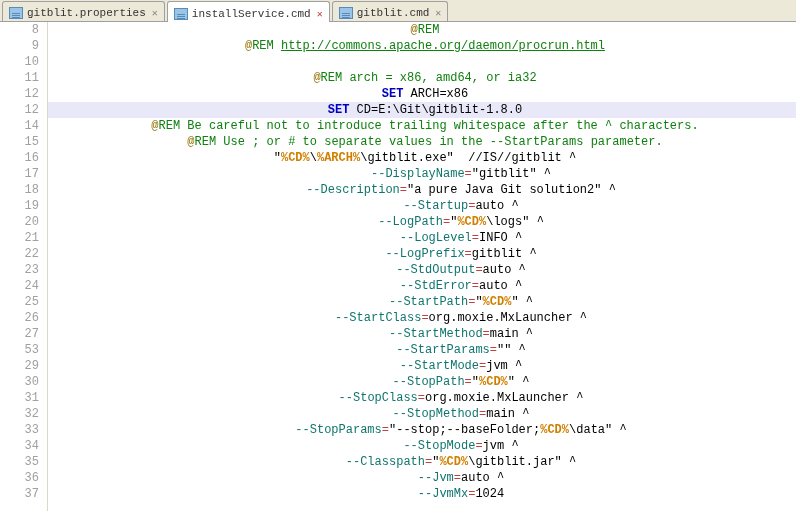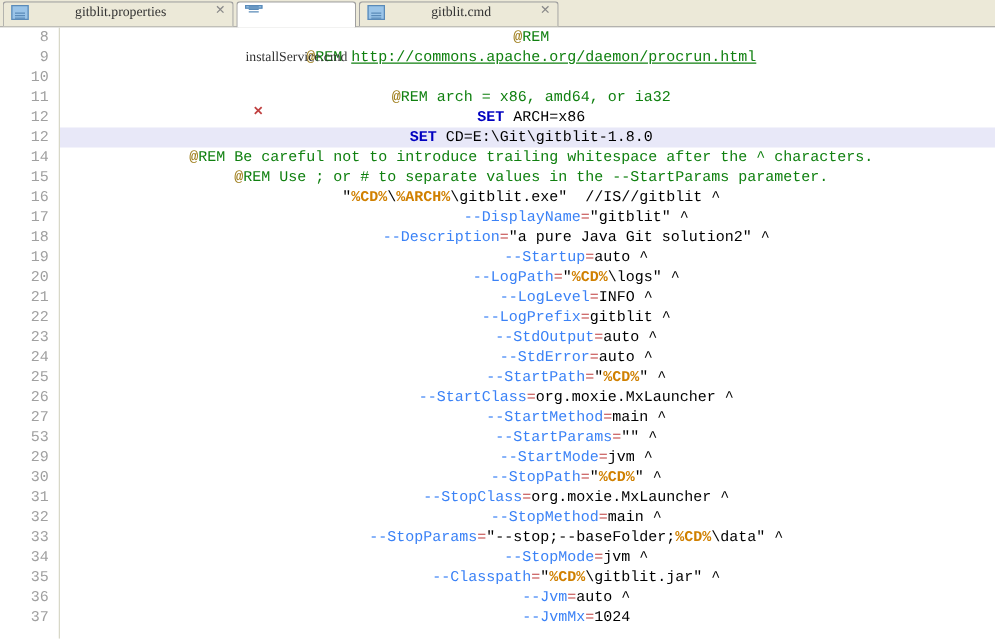--- a/index.html
+++ b/index.html
@@ -1,34 +1,34 @@
 <!DOCTYPE html>
 <html><head>
 <meta charset="utf-8">
 <style>
 * { margin: 0; padding: 0; box-sizing: border-box; }
 body { font-family: "Consolas", "Courier New", monospace; font-size: 12px; background: #fff; overflow: hidden; }
 .tabs { display: flex; background: #ece9d8; border-bottom: 1px solid #a0a0a0; height: 22px; align-items: flex-end; padding-left: 2px; }
-.tab { display: flex; align-items: flex-start; padding: 2px 6px; border: 1px solid #a0a0a0; border-bottom: none; background: #ece9d8; margin-right: 2px; border-radius: 3px 3px 0 0; cursor: pointer; font-family: Liberation Serif, serif; font-size: 11px; color: #333; height: 20px; gap: 33px; }
-.tab.active { background: #fff; height: 21px; position: relative; top: 1px; flex-direction: column; }
+.tab { display: flex; align-items: flex-end; padding: 2px 6px; border: 1px solid #a0a0a0; border-bottom: none; background: #ece9d8; margin-right: 2px; border-radius: 3px 3px 0 0; cursor: pointer; font-family: Liberation Mono, monospace; font-size: 11px; color: #333; height: 20px; }
+.tab.active { background: #fff; height: 21px; position: relative; top: 1px; }
 .tab-icon { width: 14px; height: 12px; background: #9ac4e8; border: 1px solid #5a8ab8; margin-right: 4px; display: inline-flex; align-items: center; justify-content: center; }
 .tab-icon::before { content: ""; display: block; width: 8px; height: 1px; background: #5a8ab8; box-shadow: 0 2px #5a8ab8, 0 4px #5a8ab8; }
 .close-icon { margin-left: 6px; color: #888; font-size: 10px; line-height: 1; }
 .close-icon.dirty { color: #c04040; font-weight: bold; }
 .editor { display: flex; height: calc(511px - 22px); }
 .gutter { width: 48px; background: #fff; border-right: 1px solid #d8d8c8; text-align: right; padding-right: 8px; color: #a0a0a0; font-size: 12px; user-select: none; }
 .gutter div { height: 16px; line-height: 16px; }
 .code { flex: 1; background: #fff; white-space: pre; overflow: hidden; }
 .line { height: 16px; line-height: 16px; padding-left: 6px; text-align: center; }
 .line.hl { background: #e8e8f8; }
 .kw { color: #0000c0; font-weight: bold; }
 .at { color: #a08020; font-weight: bold; }
 .rem { color: #108010; }
 .url { text-decoration: underline; }
-.opt { color: #3b82f6; }
+.opt { color: #0f766e; }
 .eq { color: #c04040; }
 .var { color: #d08000; font-weight: bold; }
 </style>
 </head>
 <body>
 
 <div class="tabs">
   <div class="tab">
     <span class="tab-icon"></span>
     <span>gitblit.properties</span>

